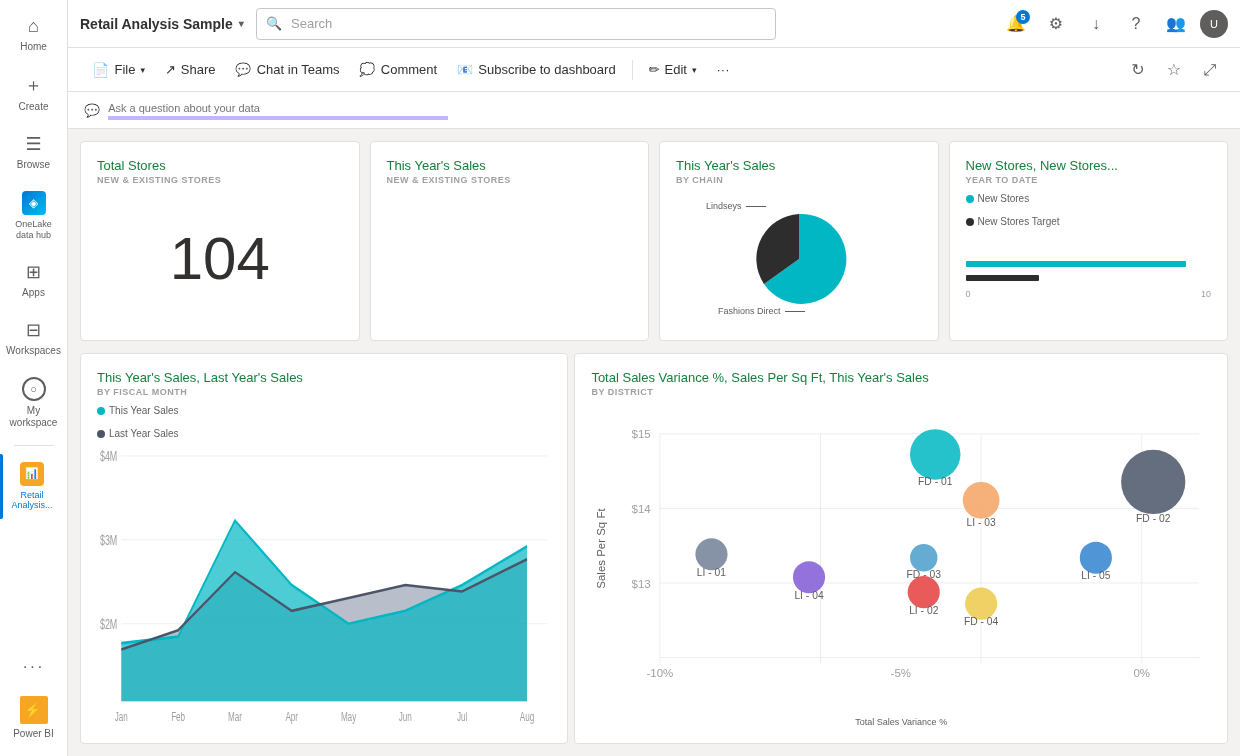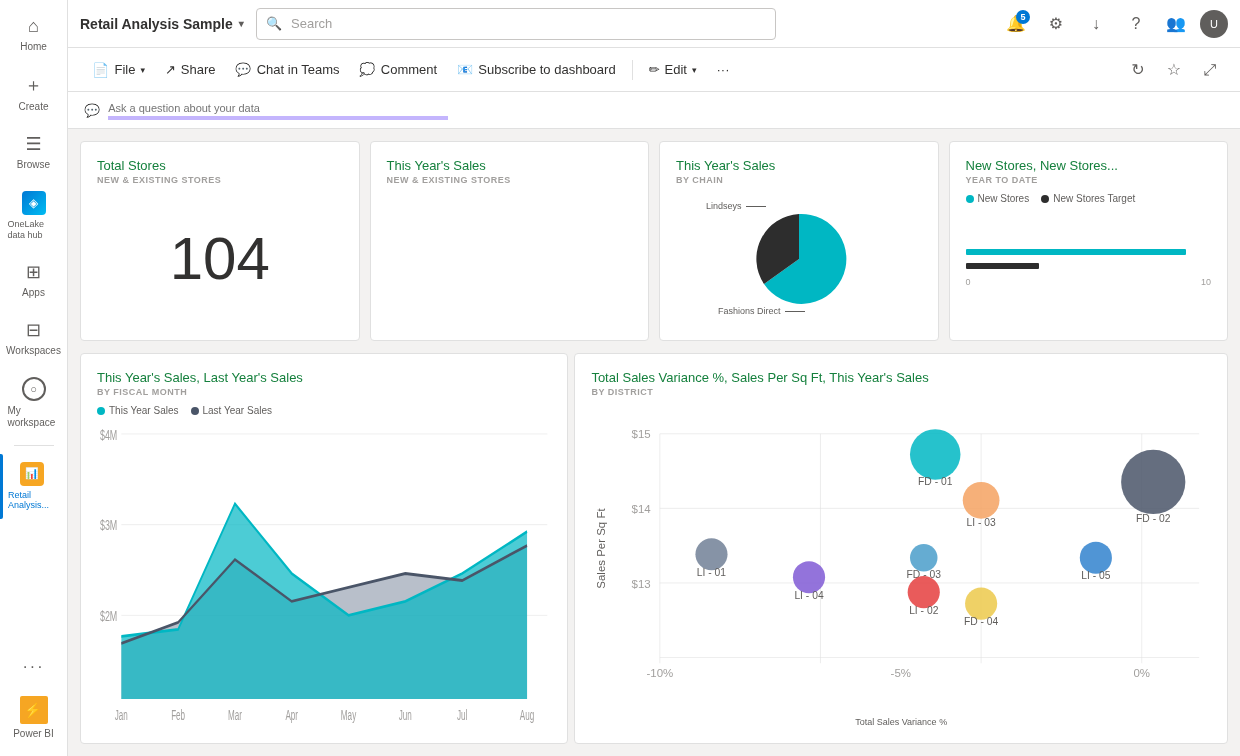--- a/index.html
+++ b/index.html
@@ -26,21 +26,21 @@
       align-items: center;
       padding: 8px 4px;
       cursor: pointer;
       border-radius: 4px;
       width: 60px;
       color: #605e5c;
       font-size: 10px;
       gap: 4px;
     }
     .sidebar-icon { font-size: 18px; }
-    .sidebar-item-label { text-align: left; font-size: 10px; line-height: 1.2; }
+    .sidebar-item-label { text-align: center; font-size: 10px; line-height: 1.2; }
     .sidebar-divider { width: 40px; border-top: 1px solid #e0e0e0; margin: 4px 0; }
 
     
     .main { flex: 1; display: flex; flex-direction: column; overflow: hidden; }
 
     
     .topbar {
       height: 48px;
       background: #fff;
       border-bottom: 1px solid #e0e0e0;
@@ -183,21 +183,21 @@
 
     
     .pie-card { position: relative; }
     .pie-container { flex: 1; display: flex; align-items: center; justify-content: center; position: relative; }
     .pie-label { position: absolute; font-size: 9px; color: #605e5c; }
     .pie-label-top { top: 8px; left: 30px; display: flex; align-items: center; gap: 4px; }
     .pie-label-bottom { bottom: 8px; left: 10px; display: flex; align-items: center; gap: 4px; padding-left: 32px; }
     .pie-line { width: 20px; height: 1px; background: #605e5c; display: inline-block; }
 
     
-    .legend { display: flex; gap: 12px; font-size: 10px; color: #605e5c; margin-bottom: 4px; }
+    .legend { display: flex; gap: 12px; font-size: 10px; color: #605e5c; margin-bottom: 4px; flex-direction: column; }
     .legend-dot { width: 8px; height: 8px; border-radius: 50%; display: inline-block; }
     .legend-item { display: flex; align-items: center; gap: 4px; }
 
     
     .bar-chart-simple { flex: 1; display: flex; flex-direction: column; justify-content: center; padding: 8px 0; }
     .bar-row { display: flex; align-items: center; gap: 4px; margin: 3px 0; height: 8px; }
     .bar-fill { height: 6px; border-radius: 1px; }
     .bar-axis { display: flex; justify-content: space-between; font-size: 9px; color: #a19f9d; margin-top: 4px; }
 
     

